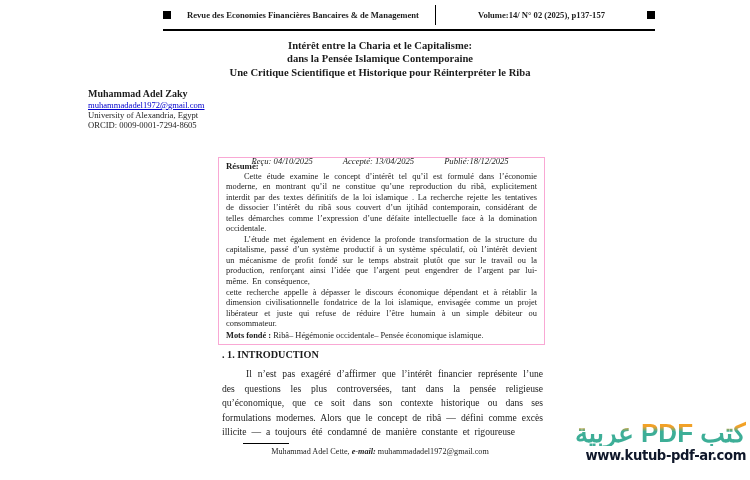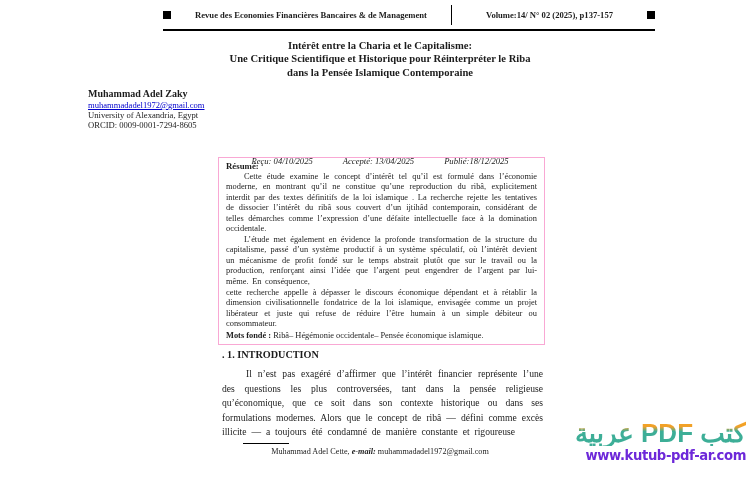--- a/index.html
+++ b/index.html
@@ -13,20 +13,21 @@
     font-family: "Liberation Serif", "DejaVu Serif", serif;
     color: #1c1c1c;
   }
 
   
   .jheader {
     position: absolute; left: 163px; top: 5px; width: 492px;
     display: flex; align-items: center;
     border-bottom: 2px solid #000;
     padding-bottom: 4px;
+    gap: 8px;
   }
   .jheader .sq { width: 8px; height: 8px; background: #000; flex: 0 0 auto; }
   .jheader .jname { flex: 1 1 auto; text-align: center; font-weight: bold; font-size: 8.6px; padding: 0 6px; }
   .jheader .vdiv { width: 1px; height: 20px; background: #000; flex: 0 0 auto; }
   .jheader .jvol { flex: 0 0 auto; width: 195px; text-align: center; font-weight: bold; font-size: 8.6px; padding: 0 6px; }
 
   
   .title-block {
     position: absolute; left: 105px; top: 39px; width: 550px;
     text-align: center; font-weight: bold; font-size: 10.6px; line-height: 13.4px;
@@ -90,41 +91,41 @@
       -webkit-background-clip: text;
       background-clip: text;
       color: transparent;
     }
   }
   .wm-url {
     font-family: "DejaVu Sans", sans-serif;
     font-weight: bold;
     font-size: 13.2px;
     letter-spacing: -0.4px;
-    color: #6d28d9;
+    color: #0f172a;
     margin-top: 3px;
   }
 </style>
 </head>
 <body>
 
 <div class="page">
 
   <div class="jheader">
     <span class="sq"></span>
     <span class="jname">Revue des Economies Financières Bancaires &amp; de Management</span>
     <span class="vdiv"></span>
     <span class="jvol">Volume:14/ N° 02 (2025), p137-157</span>
     <span class="sq"></span>
   </div>
 
   <div class="title-block">
     <div>Intérêt entre la Charia et le Capitalisme:</div>
+    <div>dans la Pensée Islamique Contemporaine</div>
     <div>Une Critique Scientifique et Historique pour Réinterpréter le Riba</div>
-    <div>dans la Pensée Islamique Contemporaine</div>
   </div>
 
   <div class="author-block">
     <div class="author-name">Muhammad Adel Zaky</div>
     <div class="author-email">muhammadadel1972@gmail.com</div>
     <div class="author-affil">University of Alexandria, Egypt</div>
     <div class="author-orcid">ORCID: 0009-0001-7294-8605</div>
   </div>
 
   <div class="dates-row">

